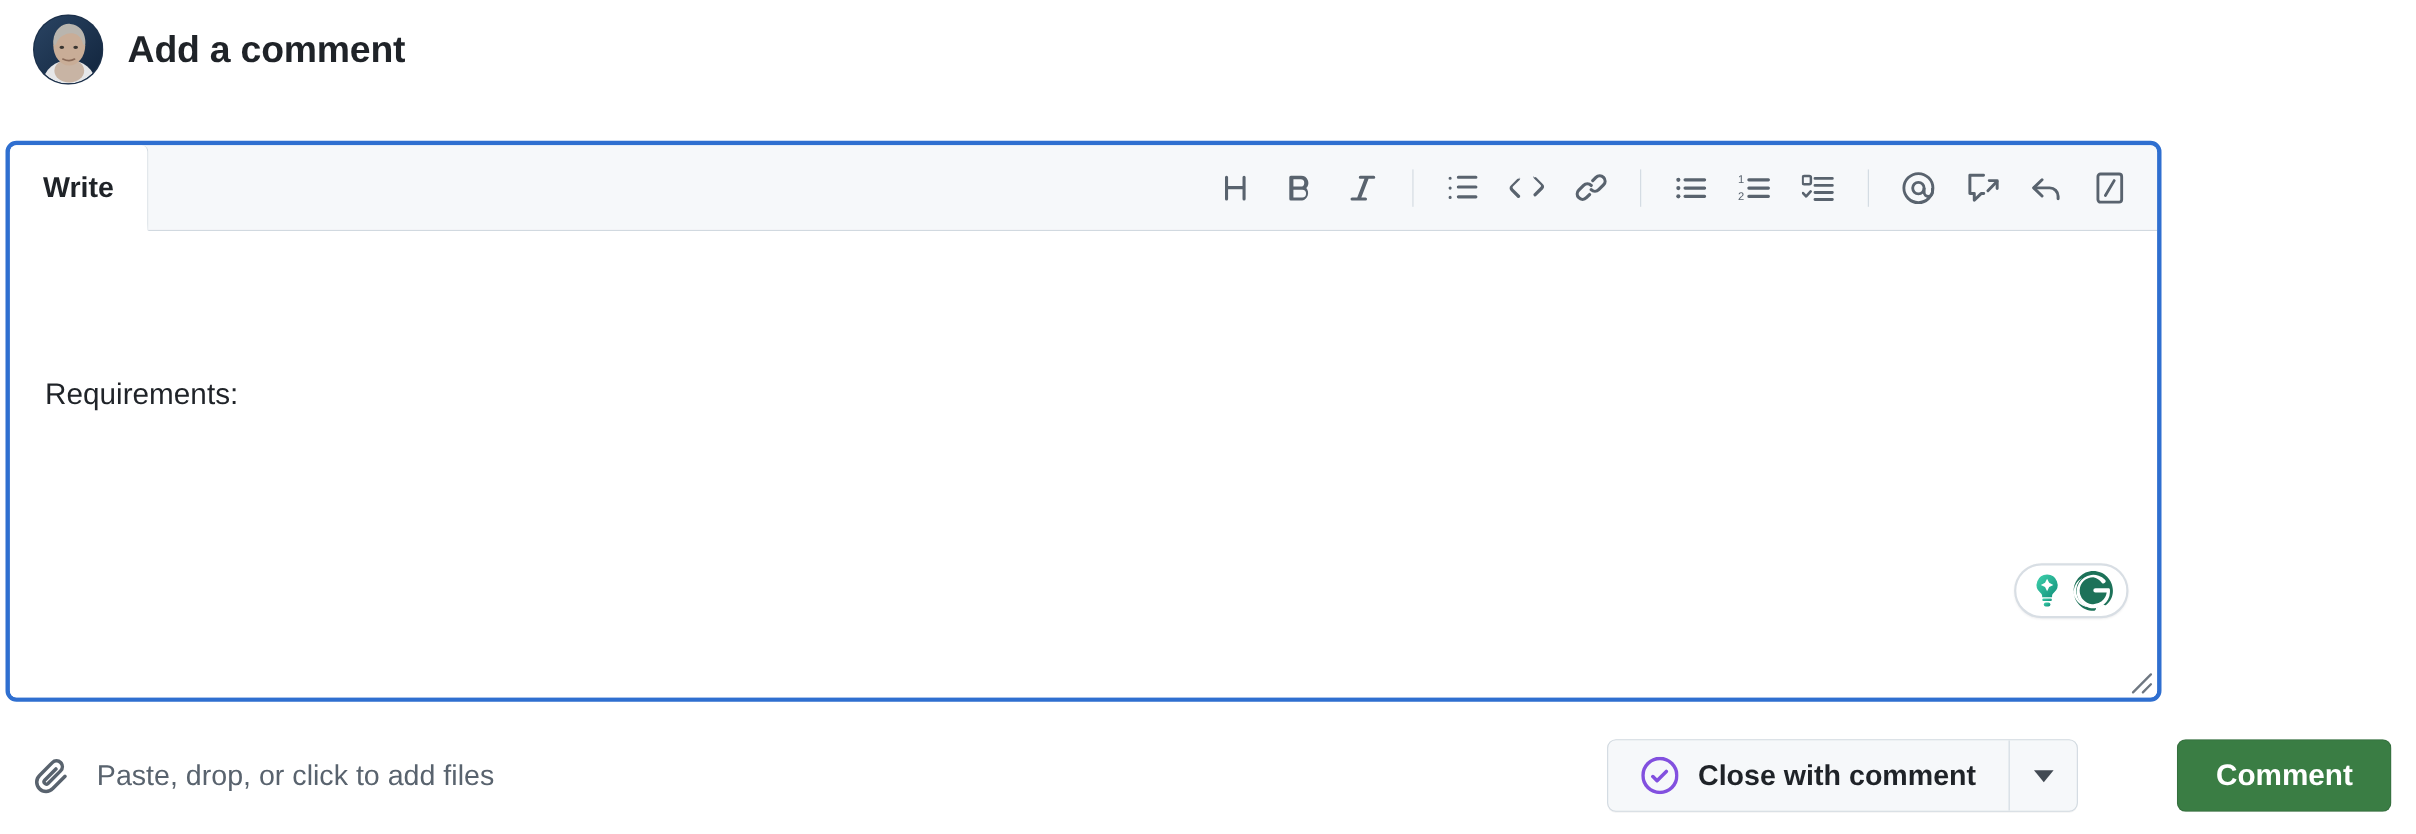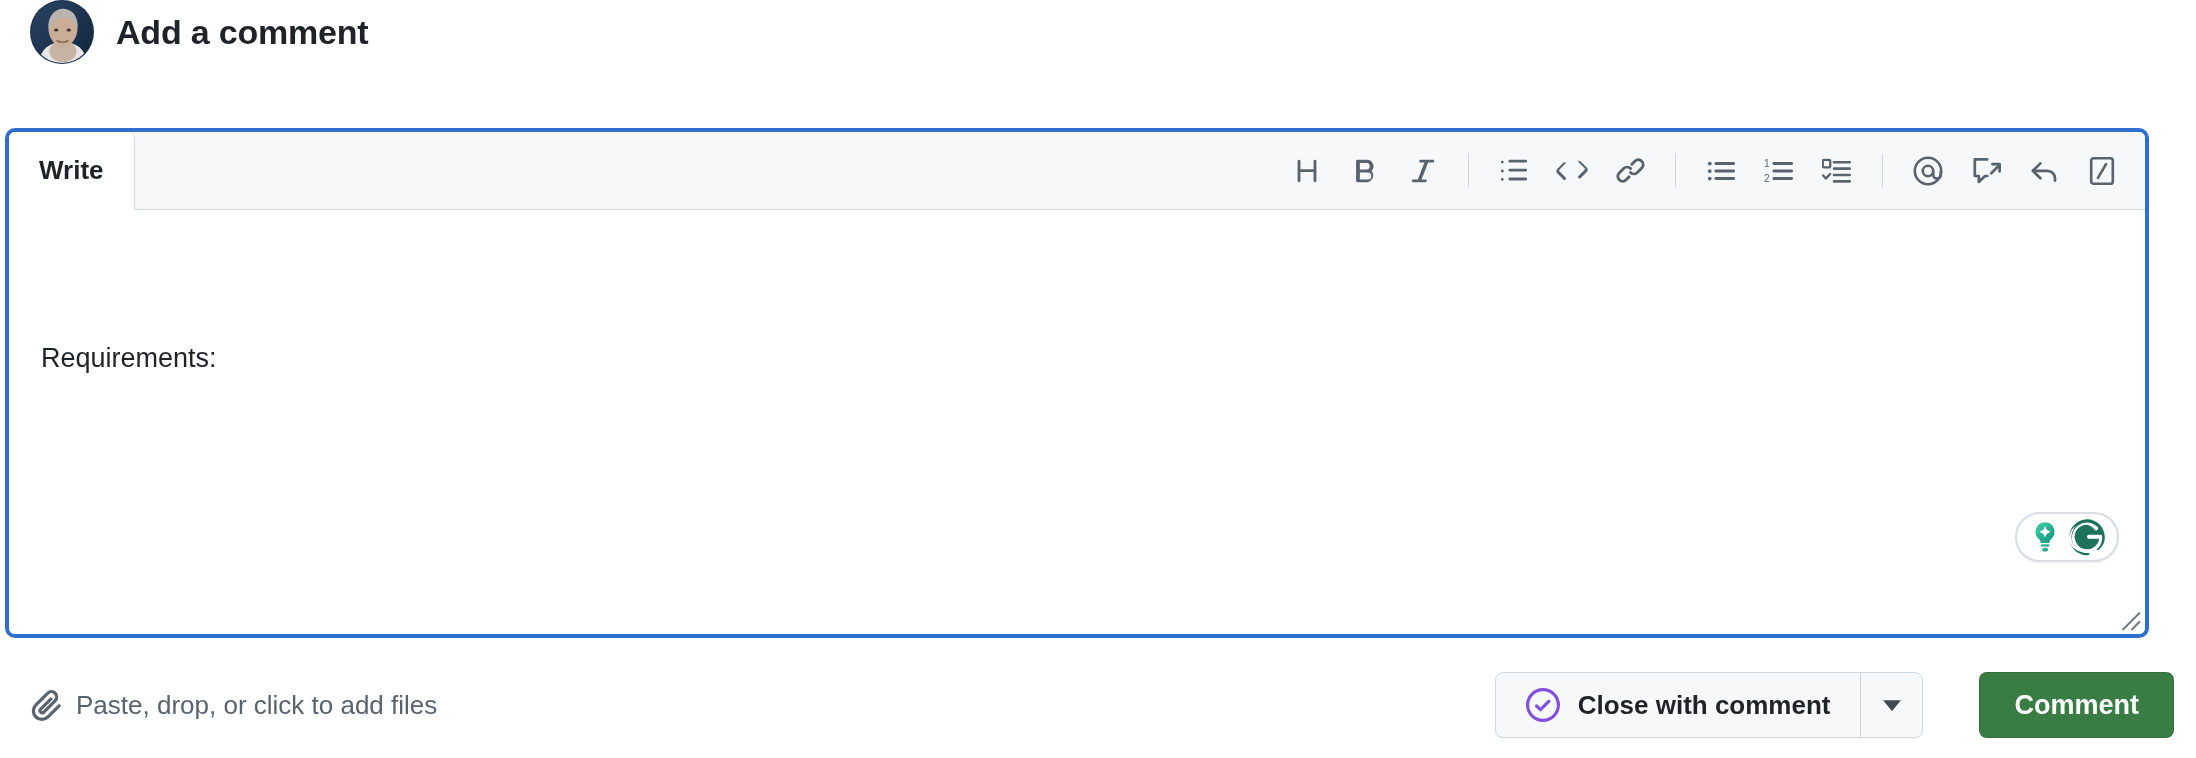--- a/index.html
+++ b/index.html
@@ -8,40 +8,40 @@
     width: 2196px; height: 758px;
     background: #ffffff;
     font-family: "Liberation Sans", sans-serif;
     -webkit-font-smoothing: antialiased;
   }
 
   .page { position: relative; width: 2196px; height: 758px; background: #fff; }
 
   
   .header {
-    position: absolute; left: 30px; top: 0;
+    position: absolute; left: 30px; top: 13px;
     display: flex; align-items: center; gap: 22px; text-align: right;
   }
   .avatar {
     width: 64px; height: 64px; border-radius: 50%;
     overflow: hidden; flex: none;
     border: 1px solid rgba(27,31,36,.12);
     background: #1d3350;
     position: relative;
   }
   .avatar svg { display: block; width: 100%; height: 100%; }
   .header-title {
     font-size: 34px; font-weight: 700; color: #1f2328;
     letter-spacing: -0.2px; line-height: 1;
   }
 
   
   .composer {
     position: absolute; left: 5px; top: 128px;
-    width: 2144px; height: 510px;
+    width: 1960px; height: 510px;
     border: 4px solid #2f6fd0;
     border-radius: 10px;
     background: #ffffff;
     overflow: hidden;
   }
 
   
   .strip {
     height: 78px;
     background: #f6f8fa;
@@ -118,28 +118,28 @@
   }
 
   
   .footer {
     position: absolute; left: 0; top: 655px;
     width: 2196px; height: 100px;
     display: flex; align-items: center;
   }
   .attach {
     position: absolute; left: 28px;
-    display: flex; align-items: center; gap: 14px;
+    display: flex; align-items: center; gap: 26px;
     color: #59636e; font-size: 26px; cursor: pointer;
   }
   .attach svg { display: block; color: #59636e; }
 
   .actions {
     position: absolute; right: 22px;
-    display: flex; align-items: center; gap: 8px; padding-left: 30px;
+    display: flex; align-items: center; gap: 42px; padding-left: 30px;
   }
   .split {
     display: flex; align-items: stretch;
     height: 66px;
     border: 1px solid #d1d9e0; border-radius: 8px;
     background: #f6f8fa; overflow: hidden;
     box-shadow: 0 1px 0 rgba(27,31,36,.04);
   }
   .split-main {
     display: flex; align-items: center; gap: 18px;

